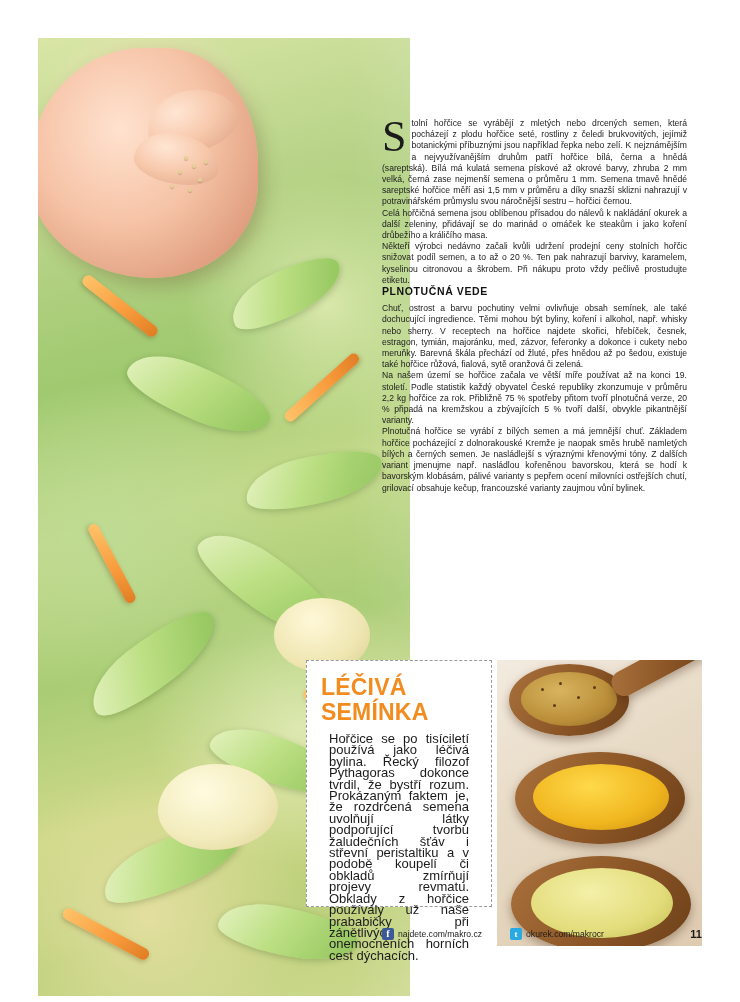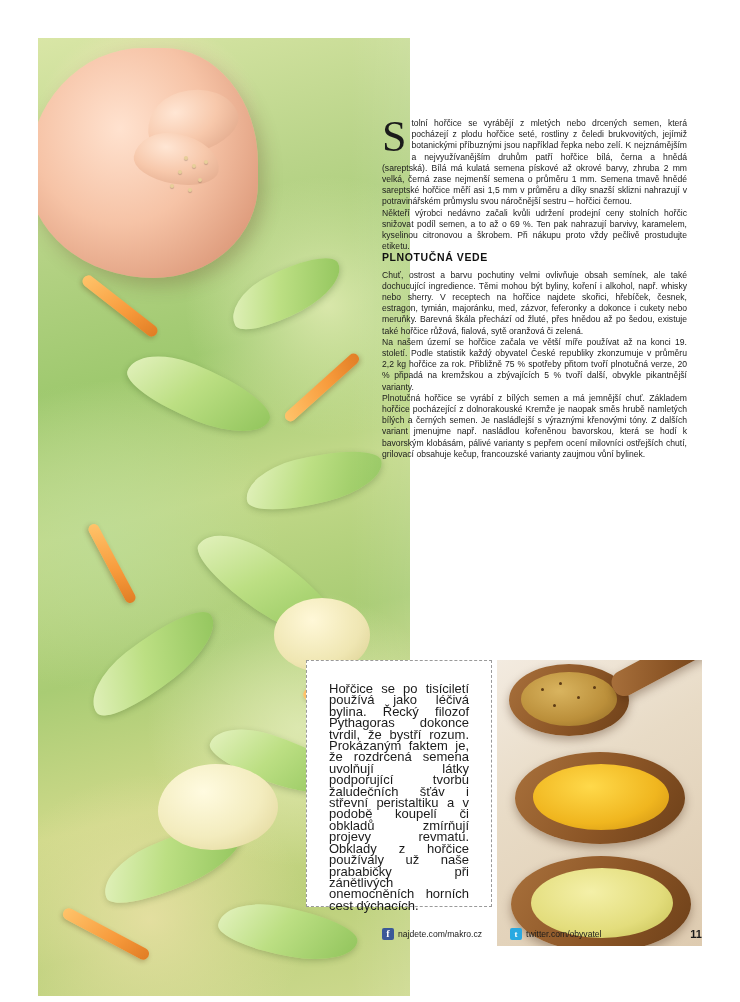--- a/index.html
+++ b/index.html
@@ -270,35 +270,40 @@
 
     <div class="wood" style="left:14px;top:196px;width:180px;height:96px;"></div>
     <div class="bowl-in" style="left:34px;top:208px;width:142px;height:70px;background:radial-gradient(ellipse at 42% 34%, #f4f0a8 0%, #e3dd7c 60%, #c2bb4e 100%);"></div>
   </div>
 
   <div class="article">
     <div class="dropcap-wrap">
       <span class="dropcap">S</span>
       <p>tolní hořčice se vyrábějí z mletých nebo drcených semen, která pocházejí z plodu hořčice seté, rostliny z čeledi brukvovitých, jejímiž botanickými příbuznými jsou například řepka nebo zelí. K nejznámějším a nejvyužívanějším druhům patří hořčice bílá, černa a hnědá (sareptská). Bílá má kulatá semena pískové až okrové barvy, zhruba 2 mm velká, černá zase nejmenší semena o průměru 1 mm. Semena tmavě hnědé sareptské hořčice měří asi 1,5 mm v průměru a díky snazší sklizni nahrazují v potravinářském průmyslu svou náročnější sestru – hořčici černou.</p>
     </div>
-    <p>Někteří výrobci nedávno začali kvůli udržení prodejní ceny stolních hořčic snižovat podíl semen, a to až o 69 %. Ten pak nahrazují barvivy, karamelem, kyselinou citronovou a škrobem. Při nákupu proto vždy pečlivě prostudujte etiketu.</p>
+    <p>Celá hořčičná semena jsou oblíbenou přísadou do nálevů k nakládání okurek a další zeleniny, přidávají se do marinád o omáček ke steakům i jako koření drůbežího a králičího masa.</p>
+    <p>Někteří výrobci nedávno začali kvůli udržení prodejní ceny stolních hořčic snižovat podíl semen, a to až o 20 %. Ten pak nahrazují barvivy, karamelem, kyselinou citronovou a škrobem. Při nákupu proto vždy pečlivě prostudujte etiketu.</p>
 
     <div class="subhead">PLNOTUČNÁ VEDE</div>
 
     <p>Chuť, ostrost a barvu pochutiny velmi ovlivňuje obsah semínek, ale také dochucující ingredience. Těmi mohou být byliny, koření i alkohol, např. whisky nebo sherry. V receptech na hořčice najdete skořici, hřebíček, česnek, estragon, tymián, majoránku, med, zázvor, feferonky a dokonce i cukety nebo meruňky. Barevná škála přechází od žluté, přes hnědou až po šedou, existuje také hořčice růžová, fialová, sytě oranžová či zelená.</p>
     <p>Na našem území se hořčice začala ve větší míře používat až na konci 19. století. Podle statistik každý obyvatel České republiky zkonzumuje v průměru 2,2 kg hořčice za rok. Přibližně 75 % spotřeby přitom tvoří plnotučná verze, 20 % připadá na kremžskou a zbývajících 5 % tvoří další, obvykle pikantnější varianty.</p>
     <p>Plnotučná hořčice se vyrábí z bílých semen a má jemnější chuť. Základem hořčice pocházející z dolnorakouské Kremže je naopak směs hrubě namletých bílých a černých semen. Je nasládlejší s výraznými křenovými tóny. Z dalších variant jmenujme např. nasládlou kořeněnou bavorskou, která se hodí k bavorským klobásám, pálivé varianty s pepřem ocení milovníci ostřejších chutí, grilovací obsahuje kečup, francouzské varianty zaujmou vůní bylinek.</p>
   </div>
 
   <div class="callout">
+    <h2>
+      <span>LÉČIVÁ</span><br>
+      <span>SEMÍNKA</span>
+    </h2>
     <p>Hořčice se po tisíciletí používá jako léčivá bylina. Řecký filozof Pythagoras dokonce tvrdil, že bystří rozum. Prokázaným faktem je, že rozdrcená semena uvolňují látky podporující tvorbu žaludečních šťáv i střevní peristaltiku a v podobě koupelí či obkladů zmírňují projevy revmatu. Obklady z hořčice používaly už naše prababičky při zánětlivých onemocněních horních cest dýchacích.</p>
   </div>
 
   <div class="footer">
     <span class="fb-icon">f</span>
     <span>najdete.com/makro.cz</span>
     <span class="sep"></span>
     <span class="tw-icon">t</span>
-    <span>twitter.com/obyvatel</span>
+    <span>okurek.com/makrocr</span>
     <span class="pageno">11</span>
   </div>
 
 </div>
 
 </body></html>

